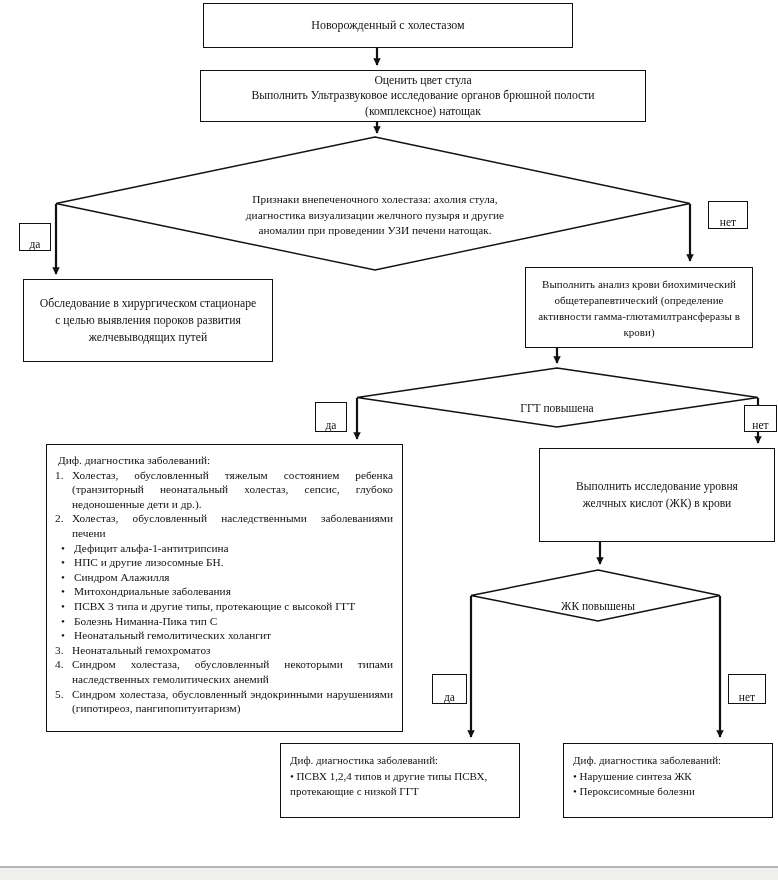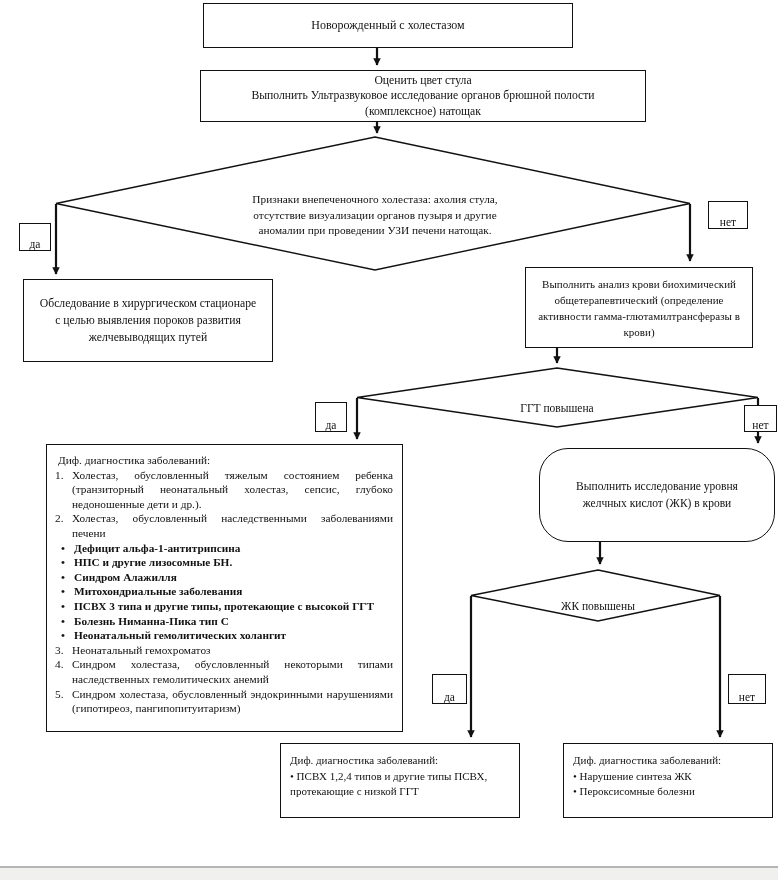--- a/index.html
+++ b/index.html
@@ -15,21 +15,21 @@
   .dtext{position:absolute;text-align:center;margin-top:12px;}
   .dtext .ln{white-space:nowrap;}
   
   .bigbox{position:absolute;box-sizing:border-box;border:1.4px solid #111;background:#fff;
           left:46px;top:444px;width:357px;height:288px;padding:8px 9px 0 8px;
           font-size:11.3px;line-height:14.6px;text-align:left;}
   .bb-title{padding-left:3px;}
   .li{text-align:justify;}
   .li.n{padding-left:17px;text-indent:-17px;}
   .li.n .m{display:inline-block;width:17px;text-indent:0;}
-  .li.b{padding-left:19px;text-indent:-13px;font-weight:bold;}
+  .li.b{padding-left:19px;text-indent:-13px;}
   .li.b .m{display:inline-block;width:13px;text-indent:0;}
   
   .smallbox{position:absolute;box-sizing:border-box;border:1.4px solid #111;background:#fff;
             padding:9px 6px 0 9px;font-size:11px;line-height:15.5px;text-align:left;}
   .footer{position:absolute;left:0;top:866px;width:778px;height:14px;
           background:#f0f0ef;border-top:2px solid #b5b5b5;box-sizing:border-box;}
 </style>
 </head>
 <body>
 
@@ -63,21 +63,21 @@
   </div>
 
   <div class="box" style="left:161px;top:70px;width:446px;height:52px;font-size:11.7px;line-height:15.5px;margin-left:39px;">
     <div class="ln">Оценить цвет стула</div>
     <div class="ln">Выполнить Ультразвуковое исследование органов брюшной полости</div>
     <div class="ln">(комплексное) натощак</div>
   </div>
 
   <div class="dtext" style="left:210px;top:180px;width:330px;font-size:11.3px;line-height:15.6px;">
     <div class="ln">Признаки внепеченочного холестаза: ахолия стула,</div>
-    <div class="ln">отсутствие визуализации органов пузыря и другие</div>
+    <div class="ln">диагностика визуализации желчного пузыря и другие</div>
     <div class="ln">аномалии при проведении УЗИ печени натощак.</div>
   </div>
 
   <div class="lbl" style="left:19px;top:223px;width:32px;height:28px;">
     <span>да</span>
   </div>
   <div class="lbl" style="left:708px;top:201px;width:40px;height:28px;">
     <span>нет</span>
   </div>
 
@@ -114,21 +114,21 @@
     <div class="li b"><span class="m">•</span><span>Синдром Алажилля</span></div>
     <div class="li b"><span class="m">•</span><span>Митохондриальные заболевания</span></div>
     <div class="li b"><span class="m">•</span><span>ПСВХ 3 типа и другие типы, протекающие с высокой ГГТ</span></div>
     <div class="li b"><span class="m">•</span><span>Болезнь Ниманна-Пика тип С</span></div>
     <div class="li b"><span class="m">•</span><span>Неонатальный гемолитических холангит</span></div>
     <div class="li n"><span class="m">3.</span><span>Неонатальный гемохроматоз</span></div>
     <div class="li n"><span class="m">4.</span><span>Синдром холестаза, обусловленный некоторыми типами наследственных гемолитических анемий</span></div>
     <div class="li n"><span class="m">5.</span><span>Синдром холестаза, обусловленный эндокринными нарушениями (гипотиреоз, пангипопитуитаризм)</span></div>
   </div>
 
-  <div class="box" style="left:539px;top:448px;width:236px;height:94px;font-size:11.5px;line-height:17px;border-radius:29px;">
+  <div class="box" style="left:539px;top:448px;width:236px;height:94px;font-size:11.5px;line-height:17px;">
     <div class="ln">Выполнить исследование уровня</div>
     <div class="ln">желчных кислот (ЖК) в крови</div>
   </div>
 
   <div class="dtext" style="left:523px;top:588px;width:150px;font-size:11.5px;">
     <div class="ln">ЖК повышены</div>
   </div>
 
   <div class="lbl" style="left:432px;top:674px;width:35px;height:30px;">
     <span>да</span>

